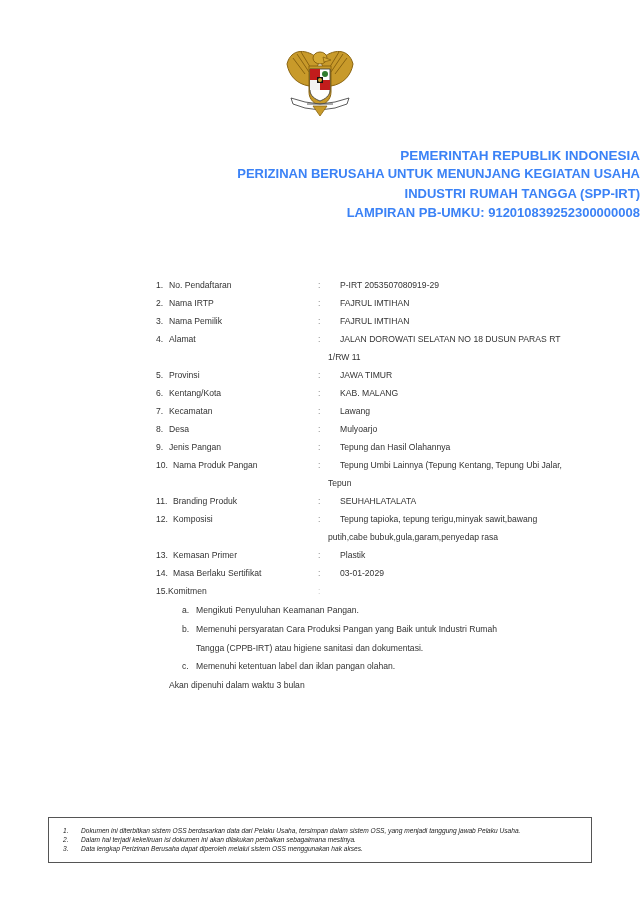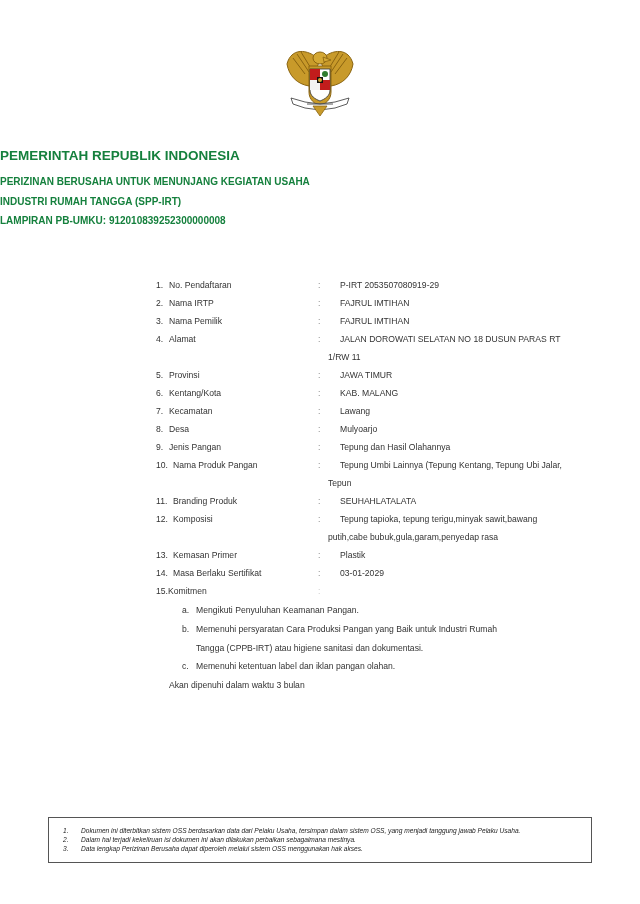--- a/index.html
+++ b/index.html
@@ -19,32 +19,32 @@
       position: absolute;
       left: 285px;
       top: 42px;
       width: 70px;
       height: 76px;
     }
     .title {
       position: absolute;
       left: 0;
       width: 640px;
-      text-align: left;
+      text-align: right;
       font-weight: bold;
-      color: #15803d;
+      color: #3b82f6;
       margin: 0;
     }
     .title-gov {
       top: 148px;
       font-size: 13.5px;
     }
     .title-block {
-      top: 172px;
-      font-size: 10px;
+      top: 164px;
+      font-size: 13px;
       line-height: 19.5px;
     }
     .title-block div { white-space: nowrap; }
 
     .fields {
       position: absolute;
       left: 0;
       top: 0;
       width: 640px;
       font-size: 8.6px;

